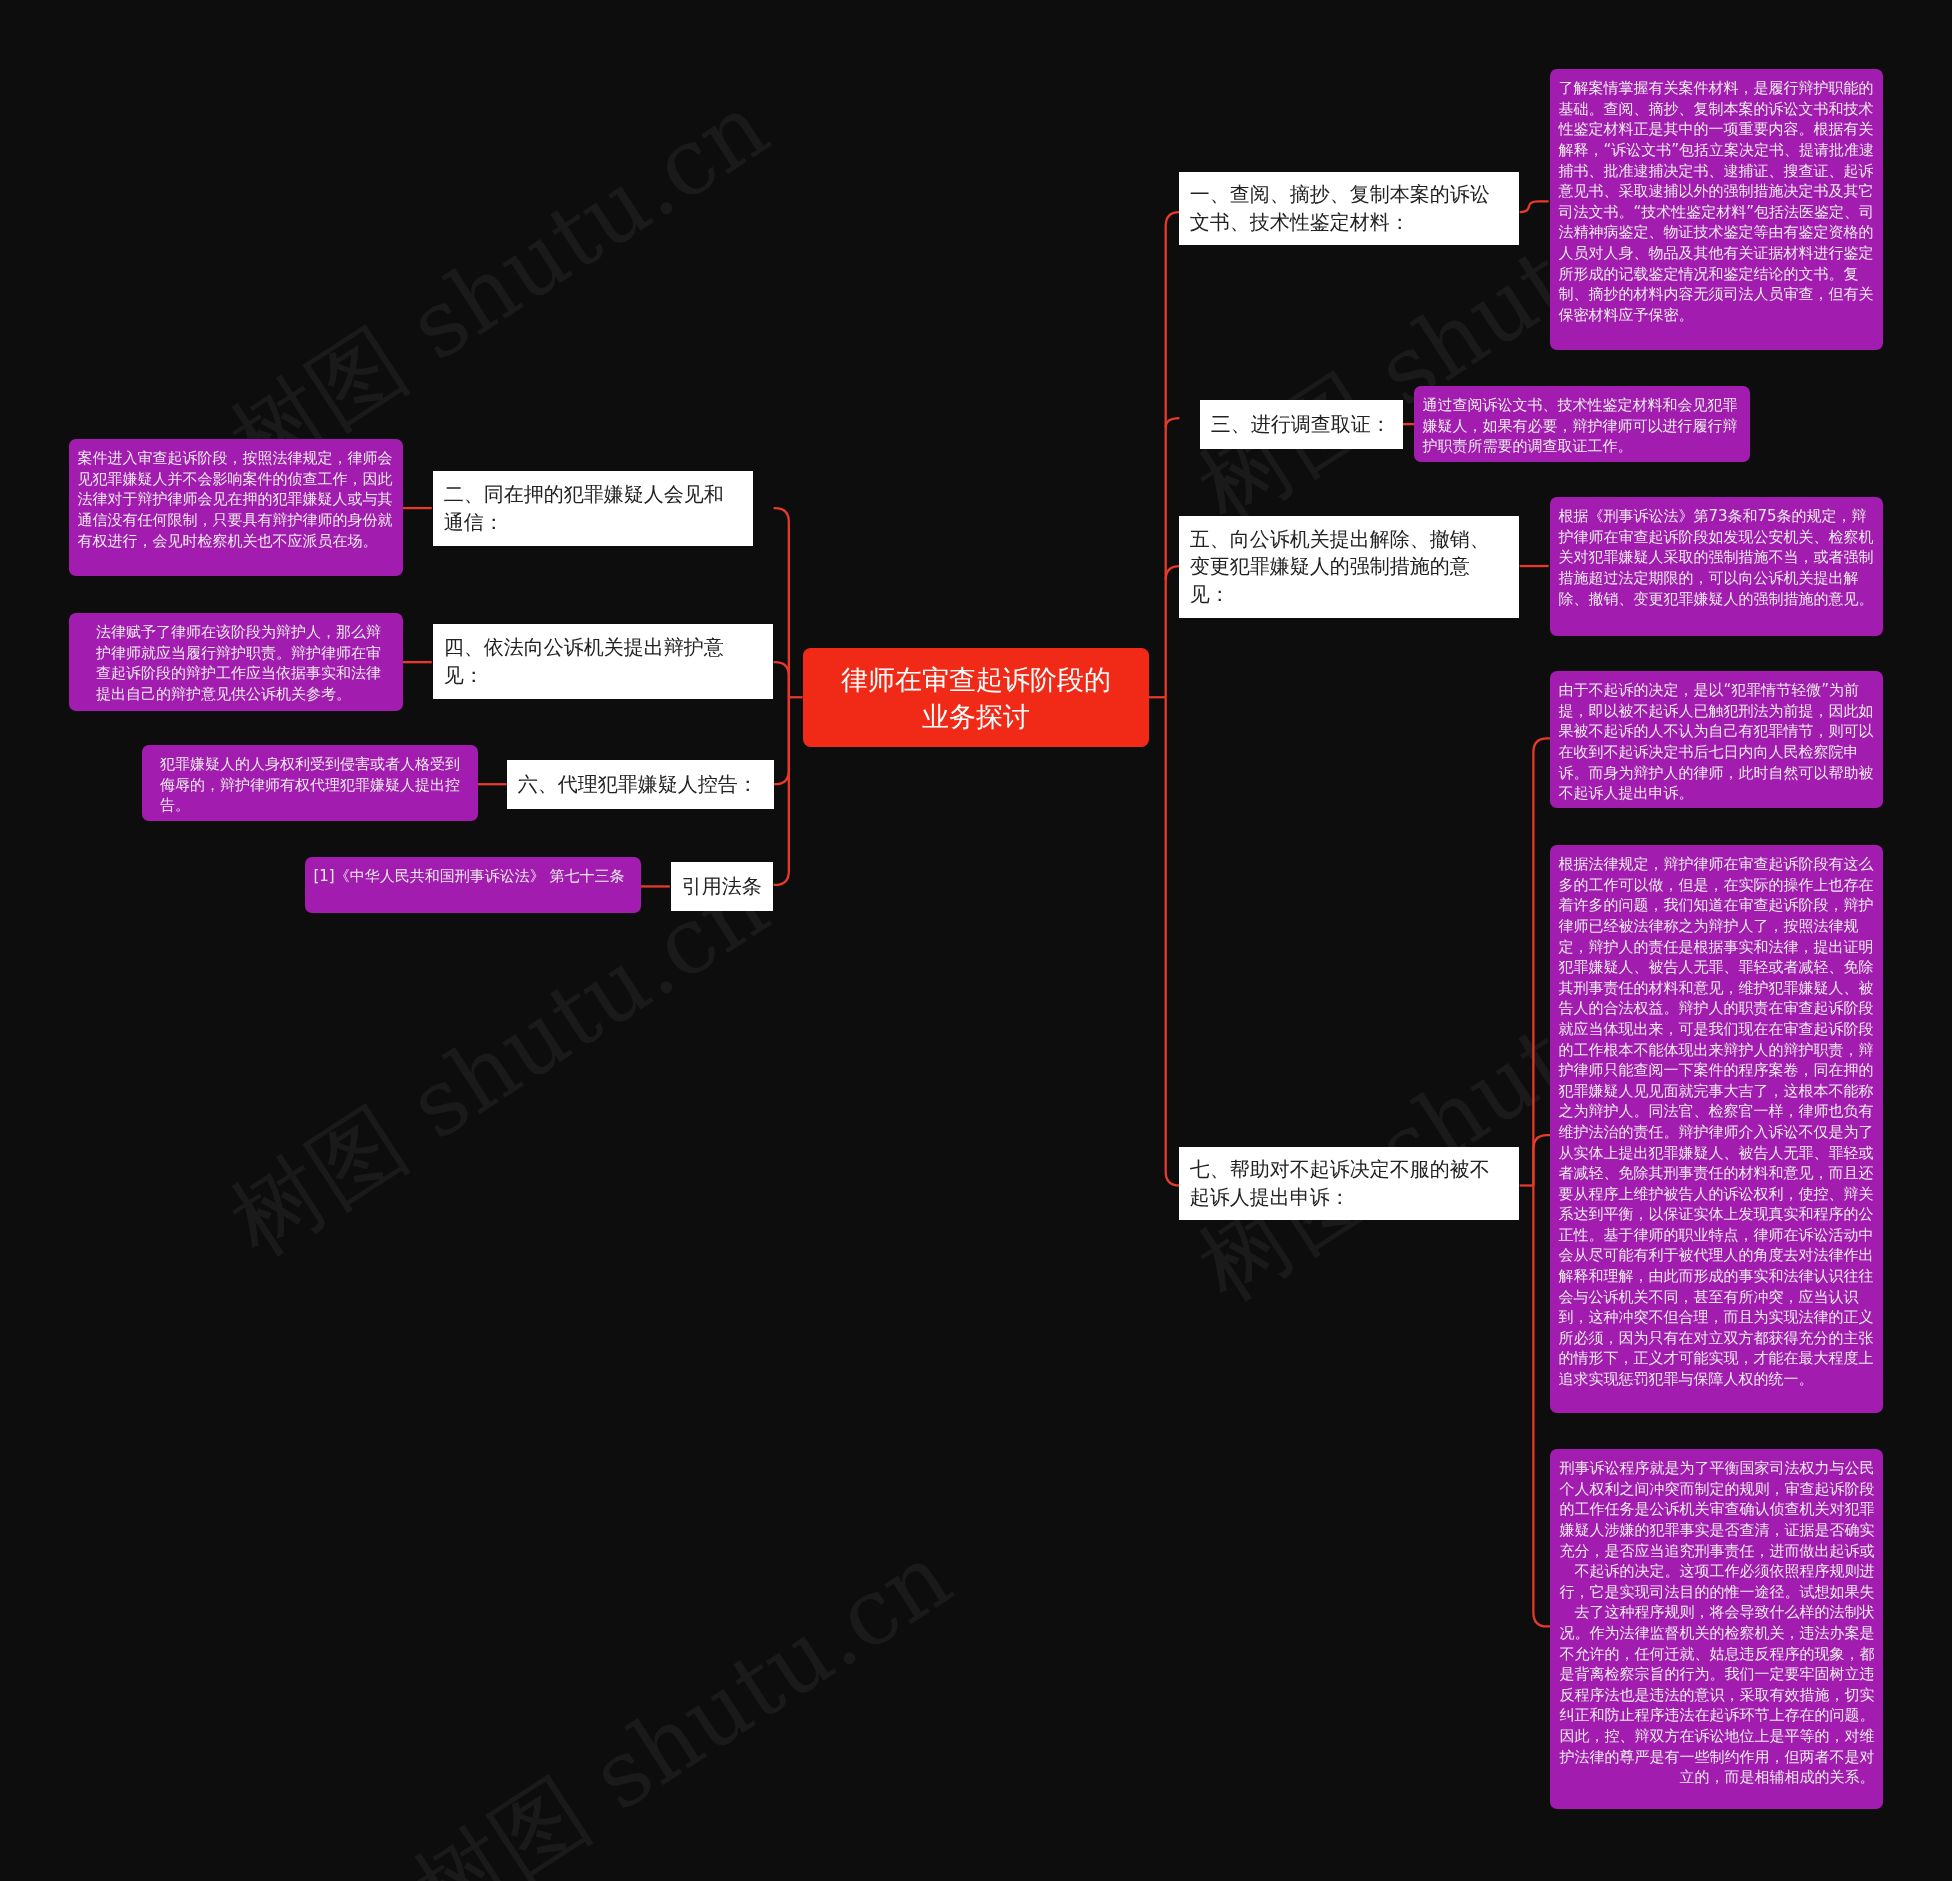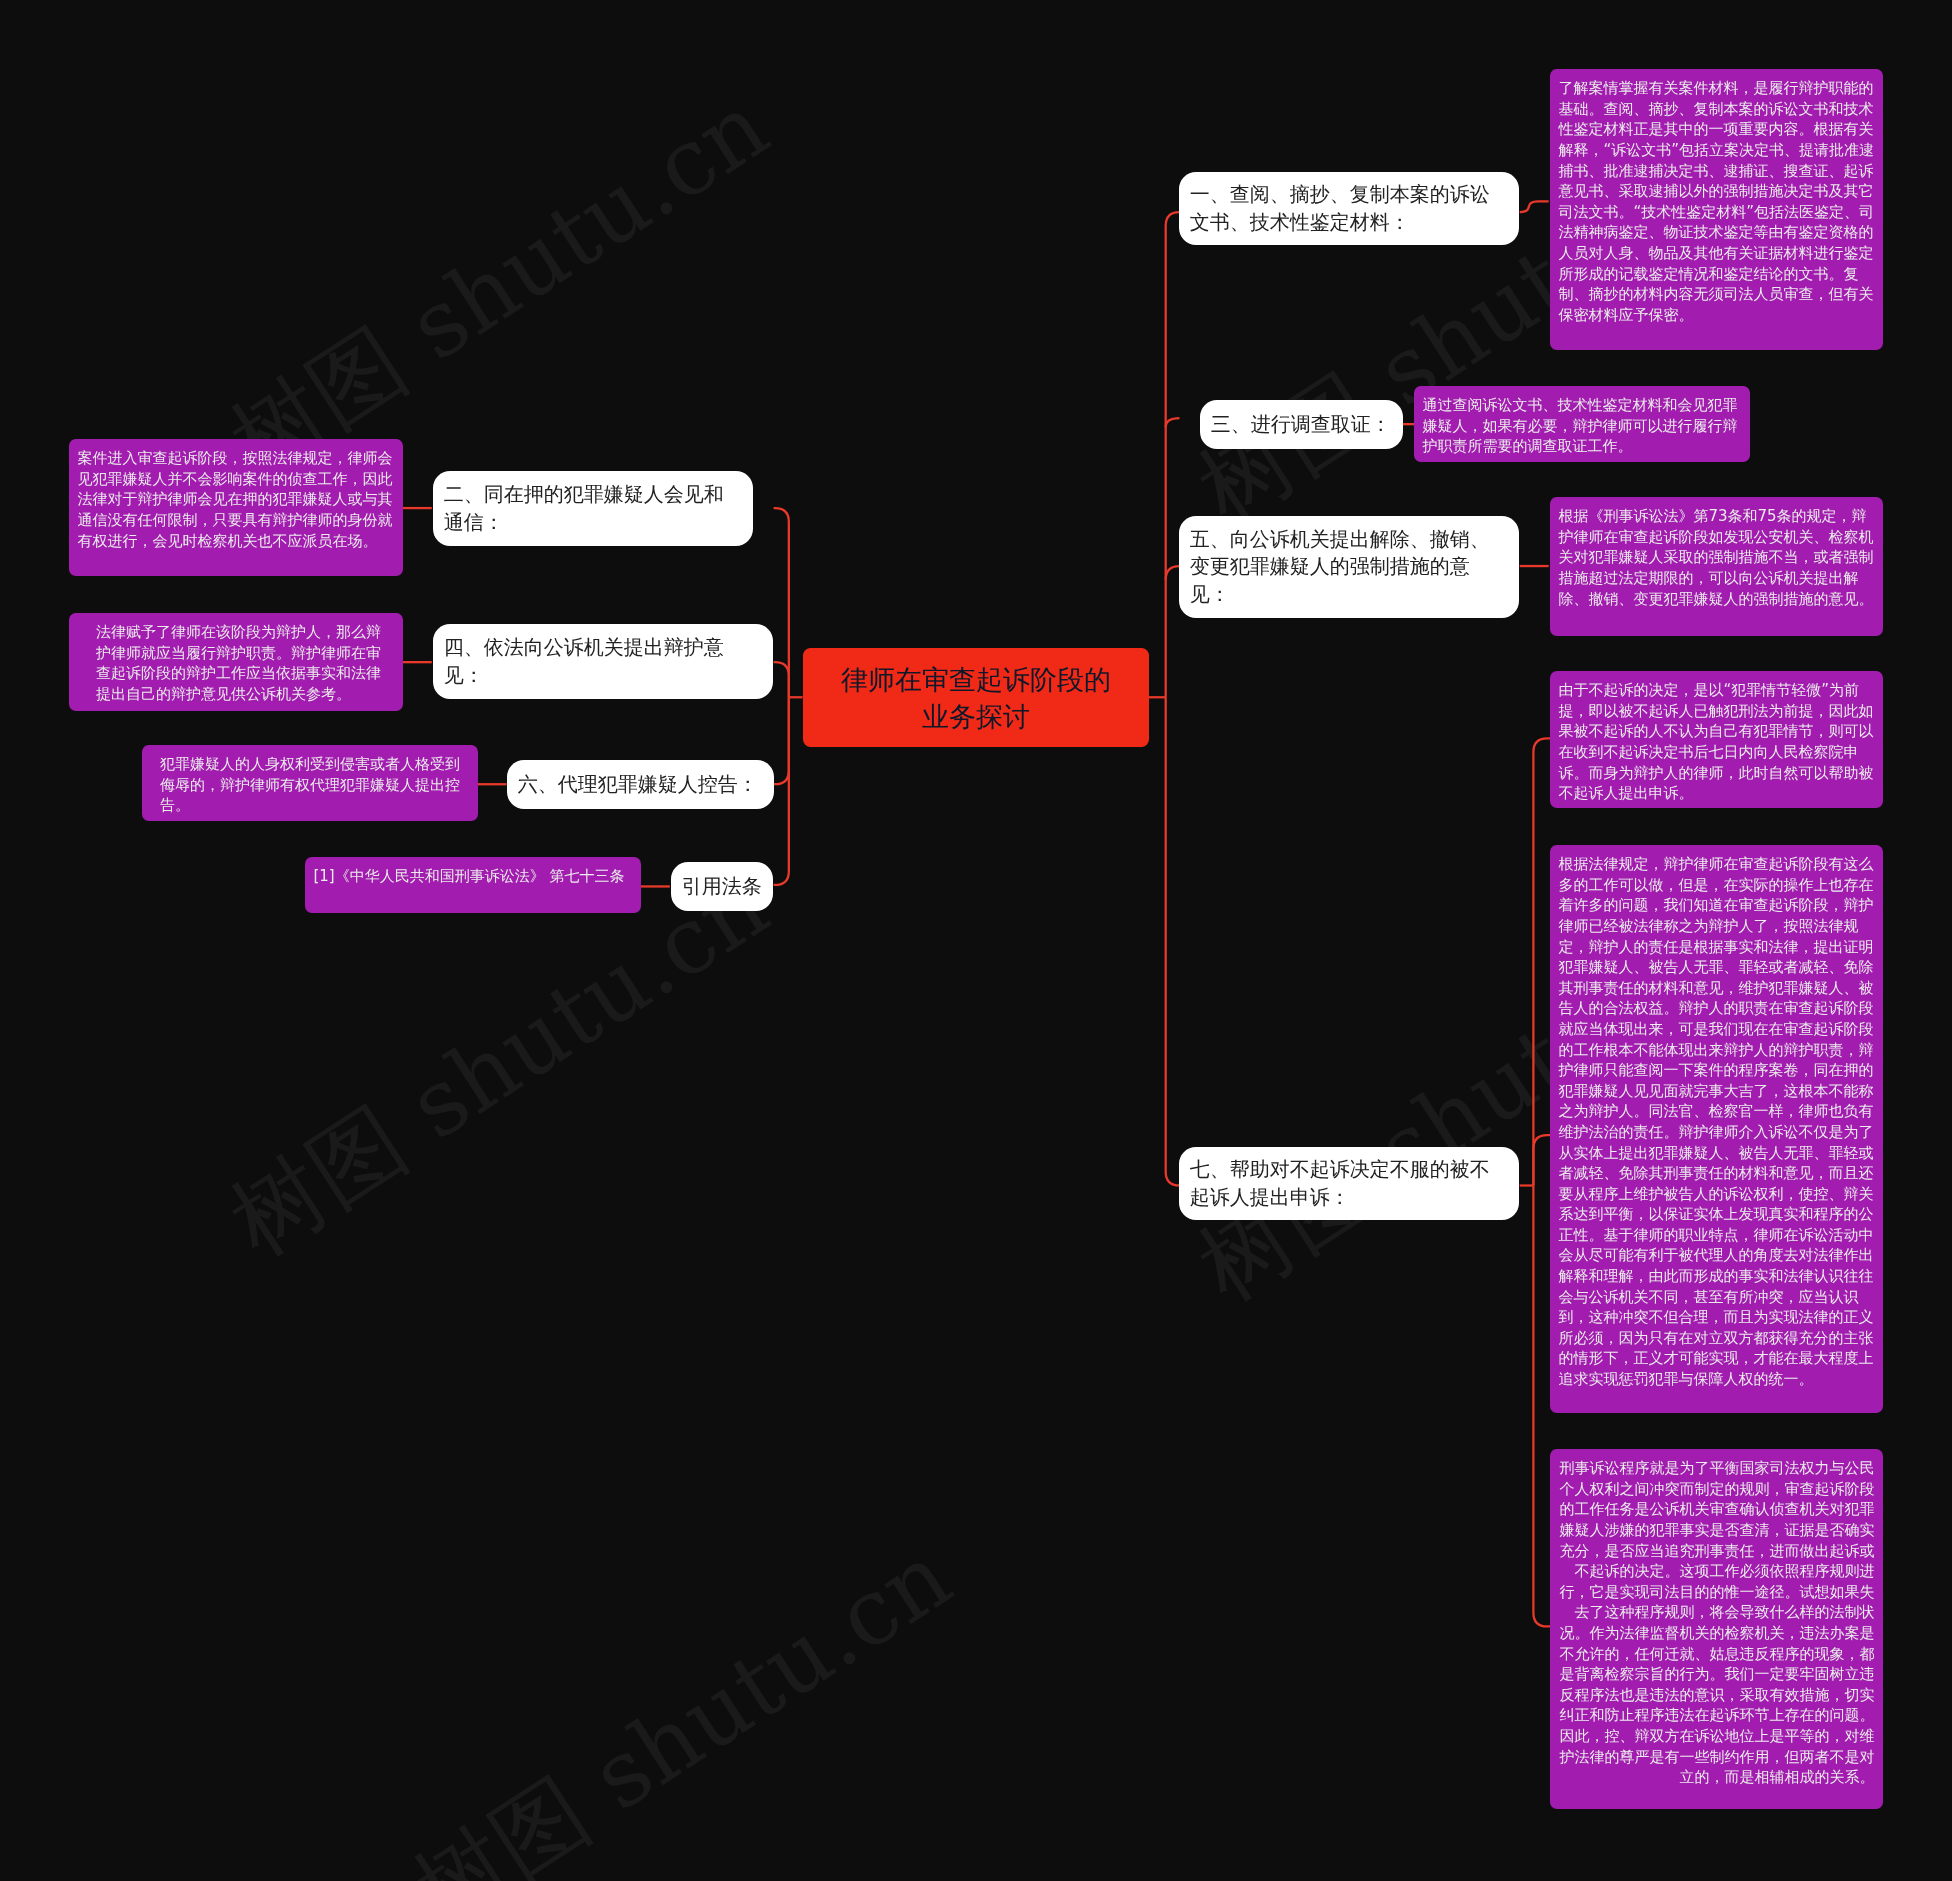--- a/index.html
+++ b/index.html
@@ -17,32 +17,32 @@
     white-space: nowrap;
     transform: rotate(-33deg);
     transform-origin: left bottom;
     pointer-events: none;
     user-select: none;
   }
   svg.links { position: absolute; left: 0; top: 0; }
   .node { position: absolute; box-sizing: border-box; }
   .root {
     background: #f02a17;
-    color: #0f172a;
+    color: #ffffff;
     border-radius: 7.6px;
     font-size: 27px;
     line-height: 37px;
     text-align: center;
     display: flex; align-items: center; justify-content: center;
     padding: 0 26px;
   }
   .branch {
     background: #ffffff;
     color: #222222;
-    border-radius: 17px;
+    border-radius: 0;
     font-size: 20px;
     line-height: 27.5px;
     padding: 10.7px 10.7px;
     display: flex; align-items: center;
   }
   .branch span { display: block; }
   .leaf {
     background: #a21caf;
     color: #ececec;
     border-radius: 6.9px;

